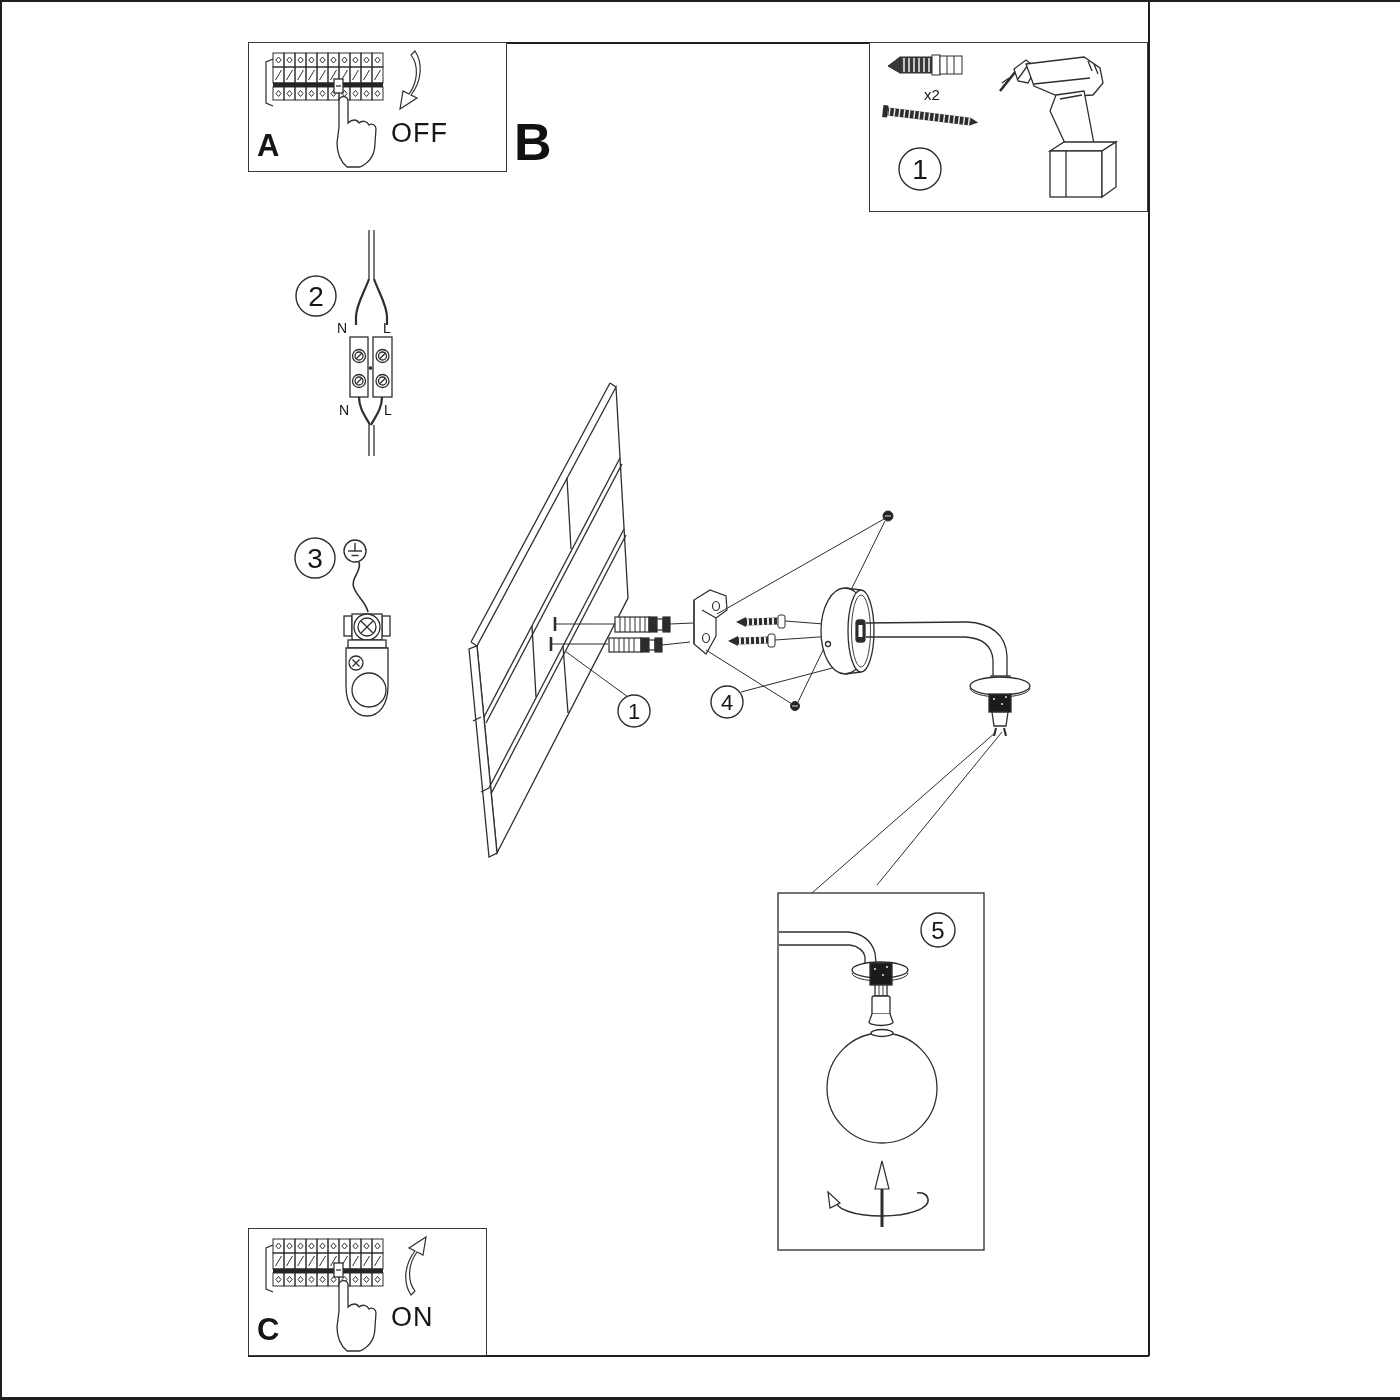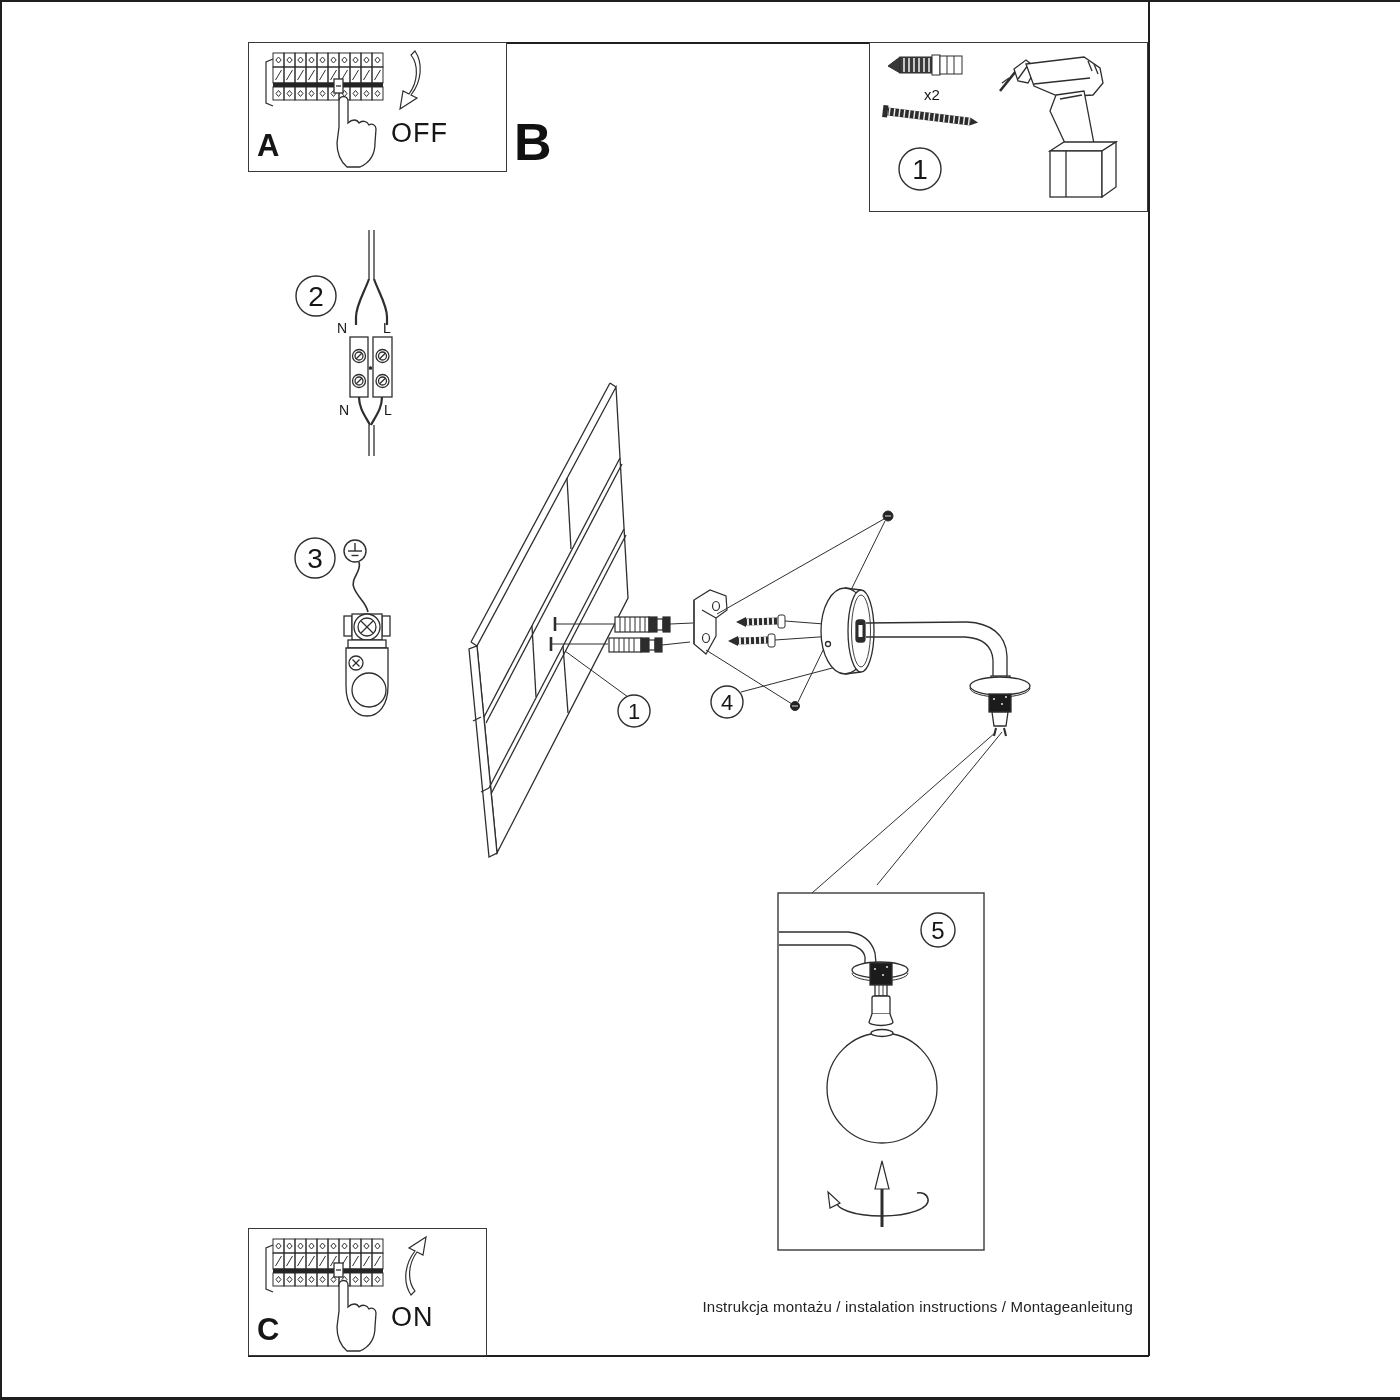--- a/index.html
+++ b/index.html
@@ -368,14 +368,13 @@
   </g>
   <g transform="translate(150,6)">
     <path d="M12,60 C4,48 5,30 16,16 L10,13 L27,2 L24,20 L18,17 C9,29 8,46 16,56 Z" stroke="#2e2e2e" stroke-width="1.2" fill="#ffffff"></path>
   </g>
   <text x="142" y="97" font-size="27" letter-spacing="1">ON</text>
   <text x="8" y="111" font-size="31" font-weight="bold">C</text>
 </svg>
 </div>
 
 <div class="footer">
-  <div>Instrukcja montażu / instalation instructions / Montageanleitung</div>
 </div>
 
 </body></html>

